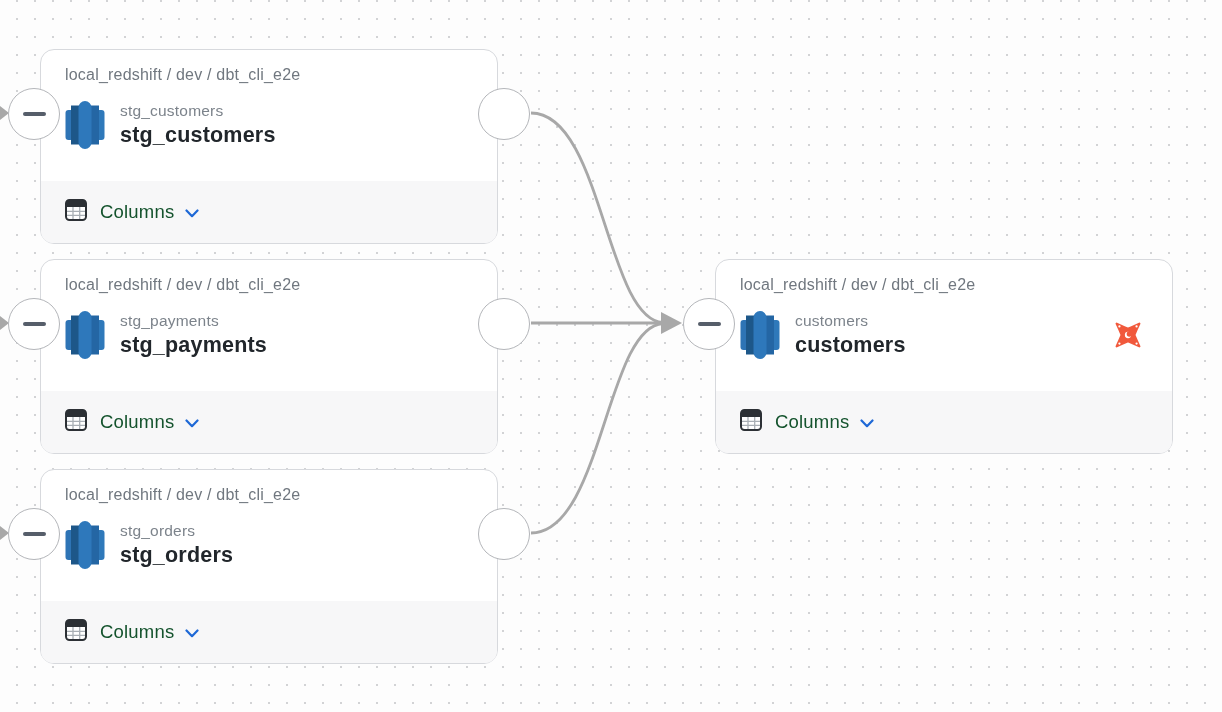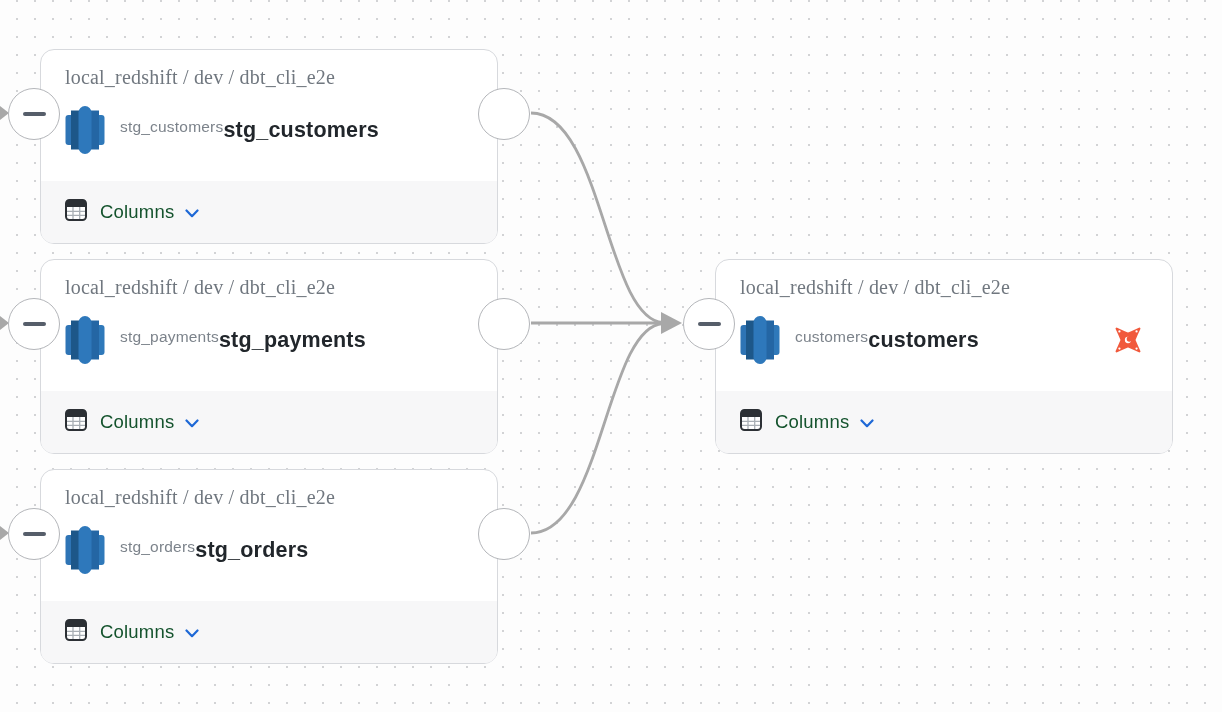--- a/index.html
+++ b/index.html
@@ -23,35 +23,34 @@
   .node {
     position: absolute;
     width: 458px; height: 195px;
     background: #ffffff;
     border: 1.5px solid #d7d9dd;
     border-radius: 14px;
     z-index: 1;
   }
   .crumb {
     padding: 16px 24px 0 24px;
-    font-size: 20px;
+    font-size: 16px;
     color: #70777f;
     letter-spacing: 0.2px;
     white-space: nowrap;
-    font-family: Liberation Serif, serif;
   }
   .main {
     display: flex;
     align-items: center;
     gap: 15px;
     margin-top: 17px;
     padding: 0 24px;
   }
   .src-icon { flex: 0 0 auto; display: flex; }
-  .names { display: flex; }
+  .names { display: flex; flex-direction: column; }
   .subtitle {
     font-size: 15.5px;
     color: #7c838b;
     letter-spacing: 0.2px;
     margin-bottom: 3px;
   }
   .title {
     font-size: 21.5px;
     font-weight: 700;
     color: #21262b;

